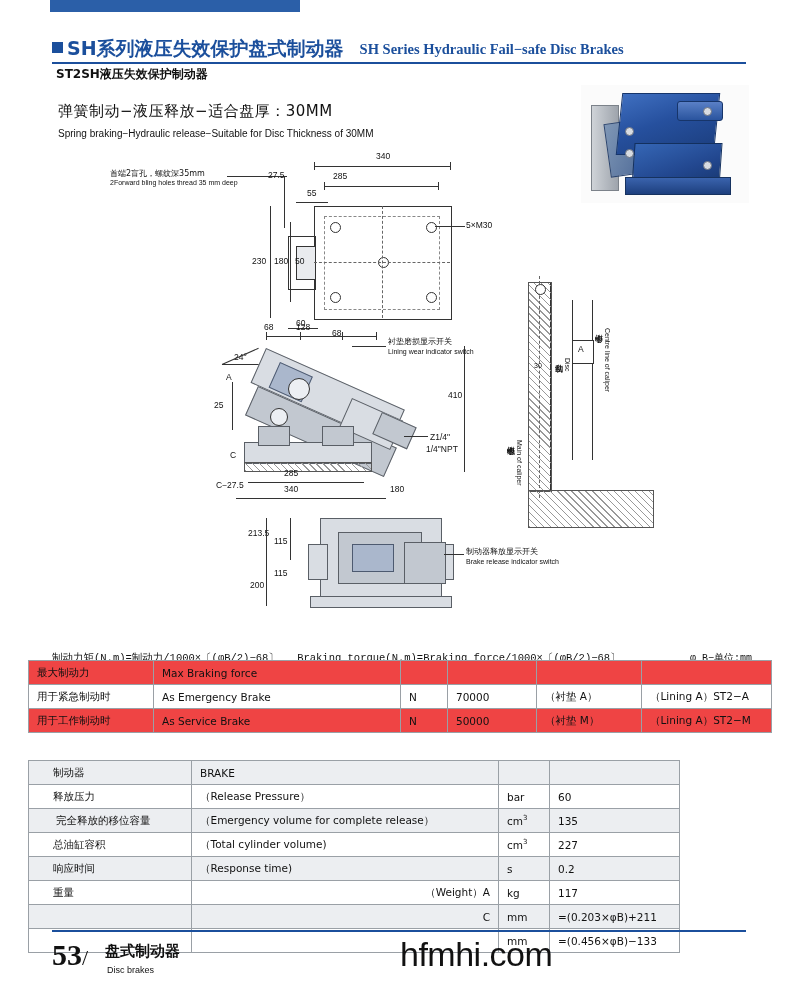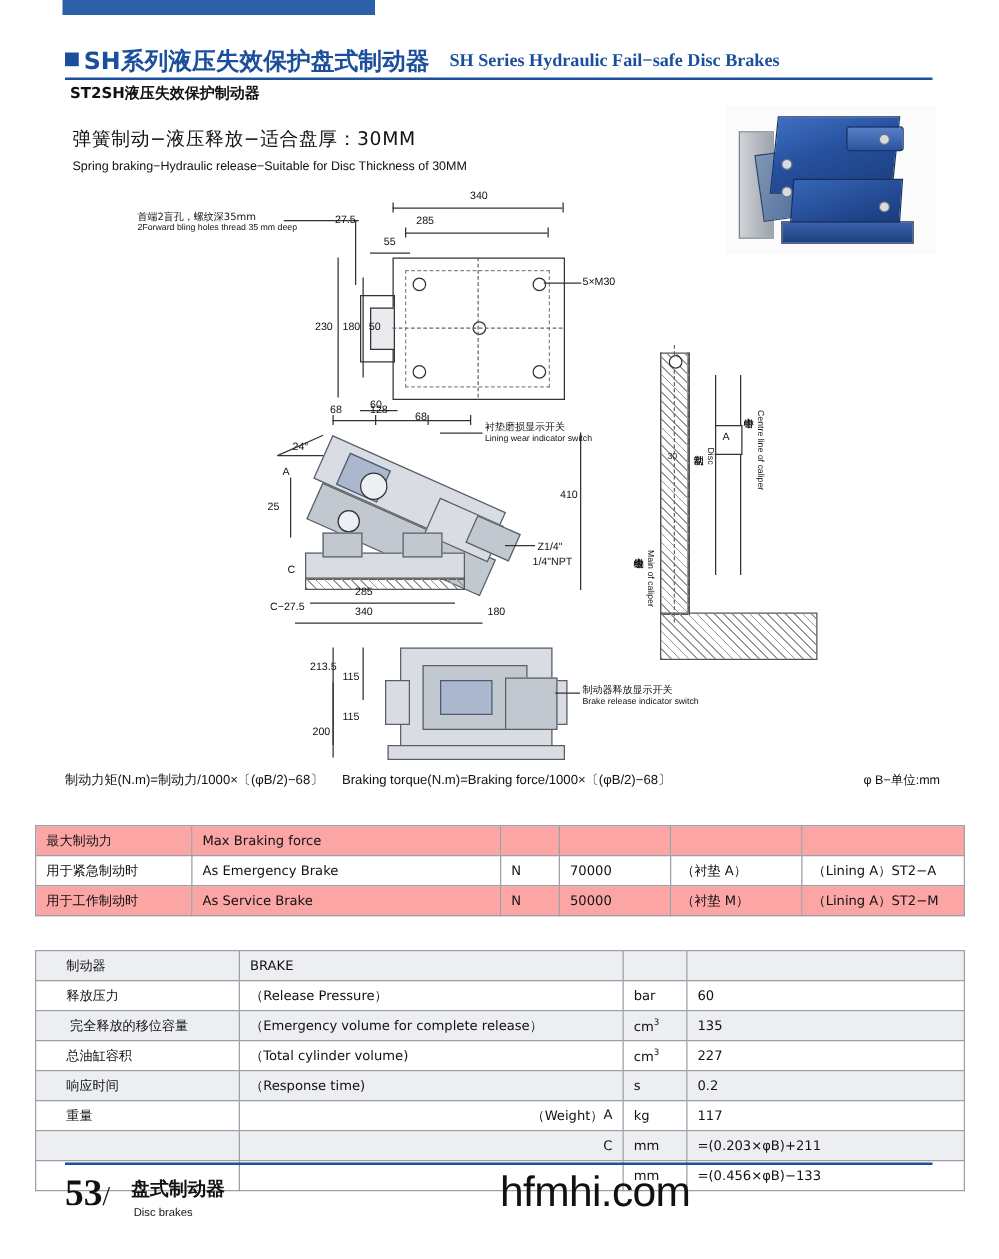--- a/index.html
+++ b/index.html
@@ -136,42 +136,42 @@
   }
   .grayfill2{
     position:absolute;background:#c2c8d0;border:1px solid #5a5f66;
   }
   .bluefill{
     position:absolute;background:#aab7cc;border:1px solid #4d5a70;
   }
 
   
   .formula{
-    position:absolute;left:52px;top:617px;width:700px;
-    font-family:Liberation Sans, sans-serif;font-size:10.5px;color:#111;
+    position:absolute;left:52px;top:651px;width:700px;
+    font-family:Liberation Mono, monospace;font-size:10.5px;color:#111;
   }
   .formula .right{
     position:absolute;right:0;top:0;font-size:10px;
   }
 
   
   table{
     border-collapse:collapse;position:absolute;font-family:"DejaVu Sans",sans-serif;
   }
   table td{
     border:1px solid #9aa0a6;
     padding:4px 8px;
     font-size:10.5px;
     color:#111;
     background:#fff;
     height:15px;
   }
   .t1{left:28px;top:660px;width:744px;}
-  .t1 td.shade{background:#fca5a5;}
-  .t2{left:28px;top:760px;width:744px;}
+  .t1 td.shade{background:#ef4444;}
+  .t2{left:28px;top:760px;width:652px;}
   .t2 td.shade{background:#eceef1;}
   .sup{font-size:7px;vertical-align:super;}
 
   
   .footer-rule{
     position:absolute;left:52px;top:930px;width:694px;height:2px;background:#1b4f9c;
   }
   .pageno{
     position:absolute;left:52px;top:938px;
     font-family:"Liberation Serif",serif;font-size:30px;font-weight:bold;color:#111;

